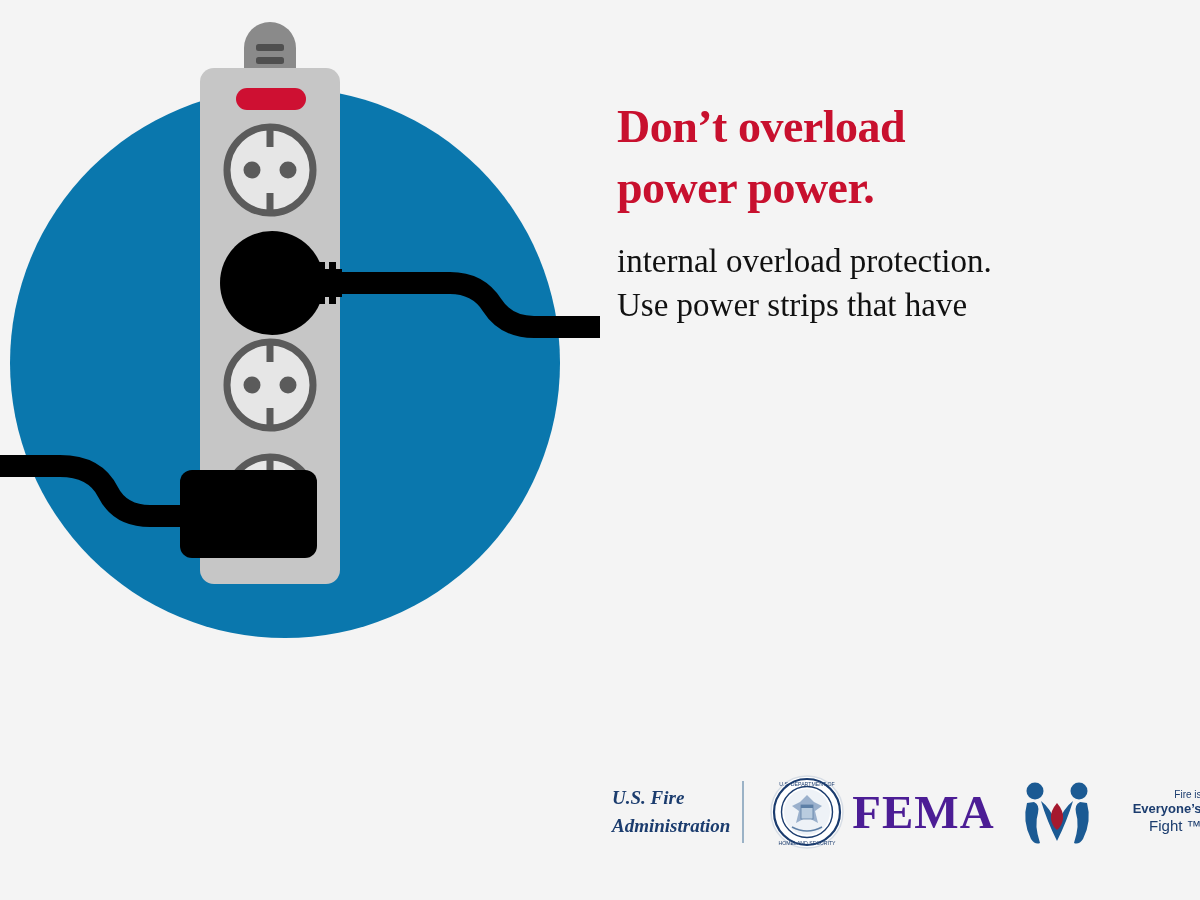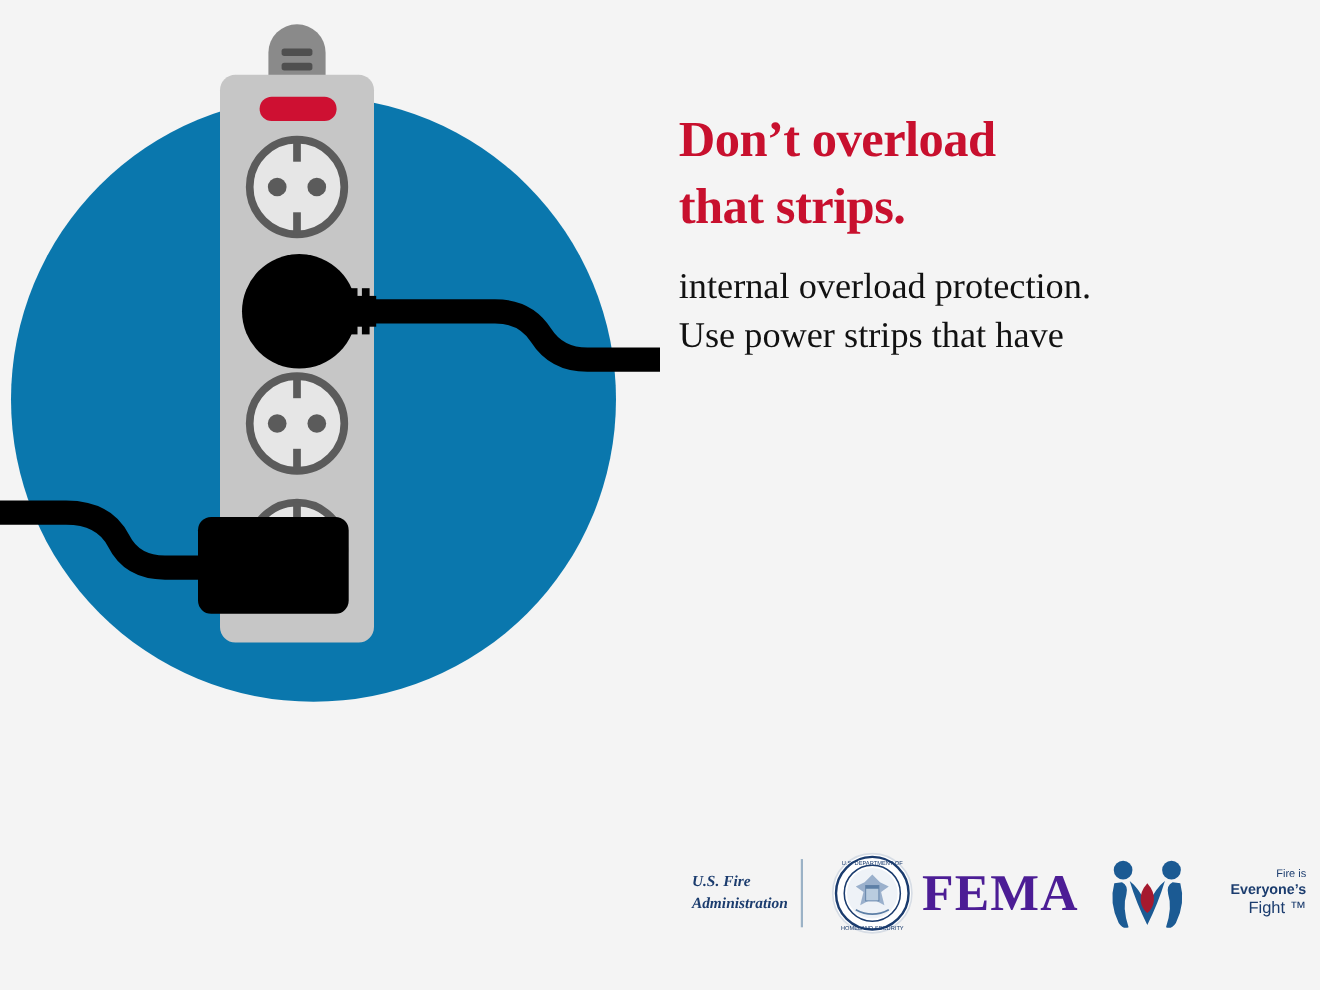--- a/index.html
+++ b/index.html
@@ -67,25 +67,24 @@
     top: 772px;
     width: 560px;
     height: 80px;
     display: flex;
     align-items: center;
   }
   #usfa-logo {
     width: 140px;
     color: #1b3c6e;
     font-family: "Liberation Serif", serif;
-    font-size: 14px;
+    font-size: 19px;
     font-style: italic;
     font-weight: bold;
     line-height: 1.45;
-    margin-left: 17px;
   }
   #usfa-logo .usfa-line { display: block; white-space: nowrap; }
   #footer-divider {
     width: 2px;
     height: 62px;
     background: #9bb2c6;
     margin: 0 26px 0 12px;
     flex: 0 0 auto;
   }
   #dhs-seal { flex: 0 0 auto; margin-right: 8px; }
@@ -181,21 +180,21 @@
       <circle cx="272" cy="283" r="52" fill="#000000"></circle>
     </g>
     <path d="M 336 283 L 450 283 Q 478 283 492 305 Q 506 327 534 327 L 620 327" fill="none" stroke="#000000" stroke-width="22" stroke-linecap="butt"></path>
 
     <rect x="180" y="470" width="137" height="88" rx="12" ry="12" fill="#000000"></rect>
   </svg>
 
   <div id="text-block">
     <h1 id="headline">
       <span class="hl-line">Don’t overload</span>
-      <span class="hl-line">that strips.</span>
+      <span class="hl-line">power power.</span>
     </h1>
     <p id="subhead">
       <span class="sub-line">internal overload protection.</span>
       <span class="sub-line">Use power strips that have</span>
     </p>
   </div>
 
   <div id="footer">
 
     <div id="usfa-logo">

